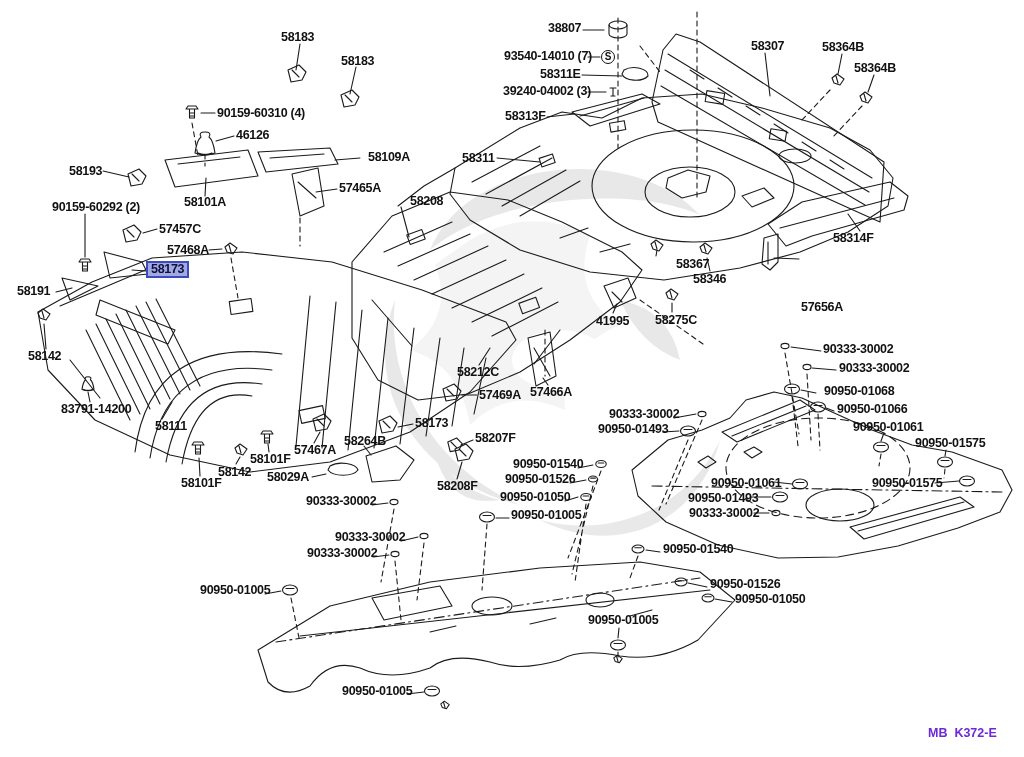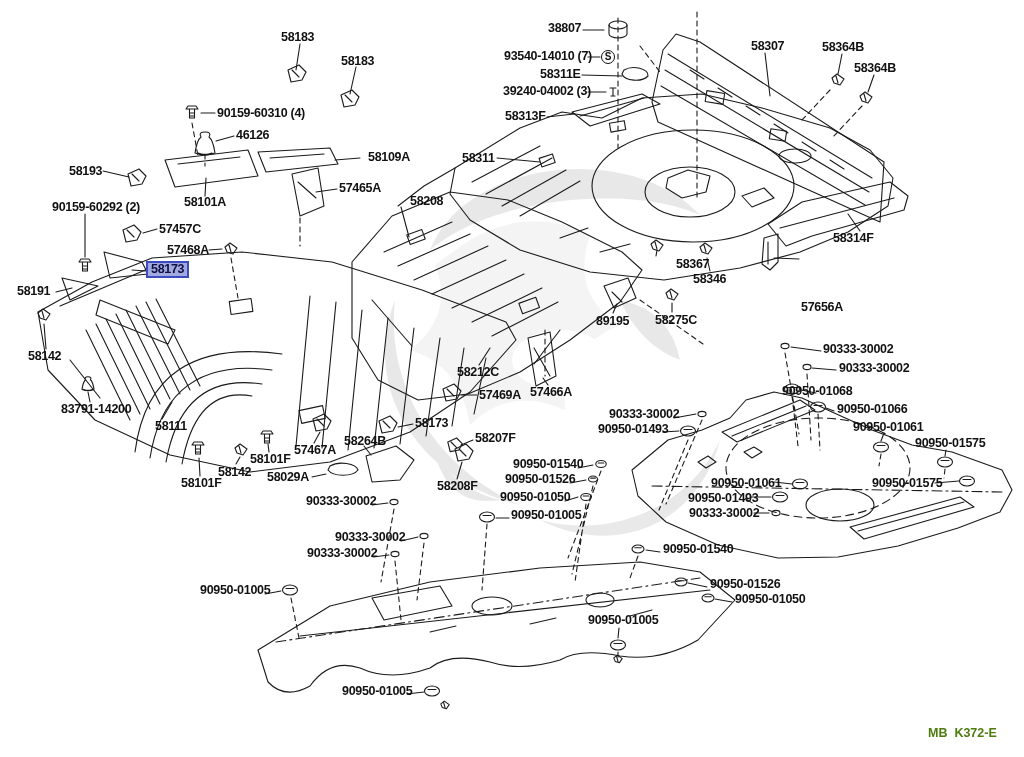--- a/index.html
+++ b/index.html
@@ -6,21 +6,21 @@
   #stage{position:relative;width:1024px;height:757px;background:#ffffff;overflow:hidden;
          font-family:"Liberation Sans", sans-serif;padding-left:36px;}
   #drawing{position:absolute;left:0;top:0;}
   #labels{position:absolute;left:0;top:0;width:100%;height:100%;}
   .lbl{position:absolute;font-size:12.5px;font-weight:700;letter-spacing:-0.3px;
        color:#111;white-space:pre;line-height:13px;}
   .lbl.hl{background:#a2a9e0;border:2px solid #3d4bc0;color:#0d1040;
           padding:0 3px;margin:-2px 0 0 -4px;}
   .lbl.circ{border:1.3px solid #111;border-radius:50%;width:12px;height:12px;
             line-height:12px;text-align:center;font-size:10px;letter-spacing:0;}
-  #diagram-code{position:absolute;font-size:12.5px;font-weight:700;color:#4d7c0f;white-space:pre;}
+  #diagram-code{position:absolute;font-size:12.5px;font-weight:700;color:#6d28d9;white-space:pre;}
   svg *{vector-effect:non-scaling-stroke;}
 </style>
 </head>
 <body>
 
 <div id="stage">
 
 <svg id="drawing" width="1024" height="757" viewBox="0 0 1024 757" fill="none" stroke="#1b1b1b" stroke-width="1.1" stroke-linejoin="round" stroke-linecap="round">
 
   <g stroke="none" fill="#d7d7d7" opacity="0.55">
@@ -258,21 +258,21 @@
       <div class="lbl" style="left: 540px; top: 68px;">58311E</div>
       <div class="lbl" style="left: 503px; top: 85px;">39240-04002 (3)</div>
       <div class="lbl" style="left: 505px; top: 110px;">58313F</div>
       <div class="lbl" style="left: 751px; top: 40px;">58307</div>
       <div class="lbl" style="left: 822px; top: 41px;">58364B</div>
       <div class="lbl" style="left: 854px; top: 62px;">58364B</div>
       <div class="lbl" style="left: 833px; top: 232px;">58314F</div>
       <div class="lbl" style="left: 801px; top: 253px; margin-top: 48px;">57656A</div>
       <div class="lbl" style="left: 676px; top: 258px;">58367</div>
       <div class="lbl" style="left: 693px; top: 273px;">58346</div>
-      <div class="lbl" style="left: 596px; top: 315px;">89195</div>
+      <div class="lbl" style="left: 596px; top: 315px;">41995</div>
       <div class="lbl" style="left: 655px; top: 314px;">58275C</div>
       <div class="lbl" style="left: 457px; top: 366px;">58212C</div>
       <div class="lbl" style="left: 479px; top: 389px; text-align: center;">57469A</div>
       <div class="lbl" style="left: 530px; top: 386px;">57466A</div>
       <div class="lbl" style="left: 415px; top: 417px;">58173</div>
       <div class="lbl" style="left: 344px; top: 435px;">58264B</div>
       <div class="lbl" style="left: 294px; top: 444px;">57467A</div>
       <div class="lbl" style="left: 250px; top: 453px;">58101F</div>
       <div class="lbl" style="left: 218px; top: 466px;">58142</div>
       <div class="lbl" style="left: 181px; top: 477px;">58101F</div>
@@ -284,21 +284,21 @@
       <div class="lbl" style="left: 307px; top: 547px;">90333-30002</div>
       <div class="lbl" style="left: 200px; top: 584px;">90950-01005</div>
       <div class="lbl" style="left: 609px; top: 408px;">90333-30002</div>
       <div class="lbl" style="left: 598px; top: 423px;">90950-01493</div>
       <div class="lbl" style="left: 513px; top: 458px;">90950-01540</div>
       <div class="lbl" style="left: 505px; top: 473px;">90950-01526</div>
       <div class="lbl" style="left: 500px; top: 491px;">90950-01050</div>
       <div class="lbl" style="left: 511px; top: 509px;">90950-01005</div>
       <div class="lbl" style="left: 823px; top: 343px;">90333-30002</div>
       <div class="lbl" style="left: 839px; top: 362px;">90333-30002</div>
-      <div class="lbl" style="left: 782px; top: 385px;">90950-01068</div>
+      <div class="lbl" style="left: 824px; top: 385px;">90950-01068</div>
       <div class="lbl" style="left: 837px; top: 403px;">90950-01066</div>
       <div class="lbl" style="left: 853px; top: 421px;">90950-01061</div>
       <div class="lbl" style="left: 915px; top: 437px;">90950-01575</div>
       <div class="lbl" style="left: 711px; top: 477px;">90950-01061</div>
       <div class="lbl" style="left: 872px; top: 477px;">90950-01575</div>
       <div class="lbl" style="left: 688px; top: 492px;">90950-01493</div>
       <div class="lbl" style="left: 689px; top: 507px;">90333-30002</div>
       <div class="lbl" style="left: 663px; top: 543px;">90950-01540</div>
       <div class="lbl" style="left: 710px; top: 578px;">90950-01526</div>
       <div class="lbl" style="left: 735px; top: 593px;">90950-01050</div>

